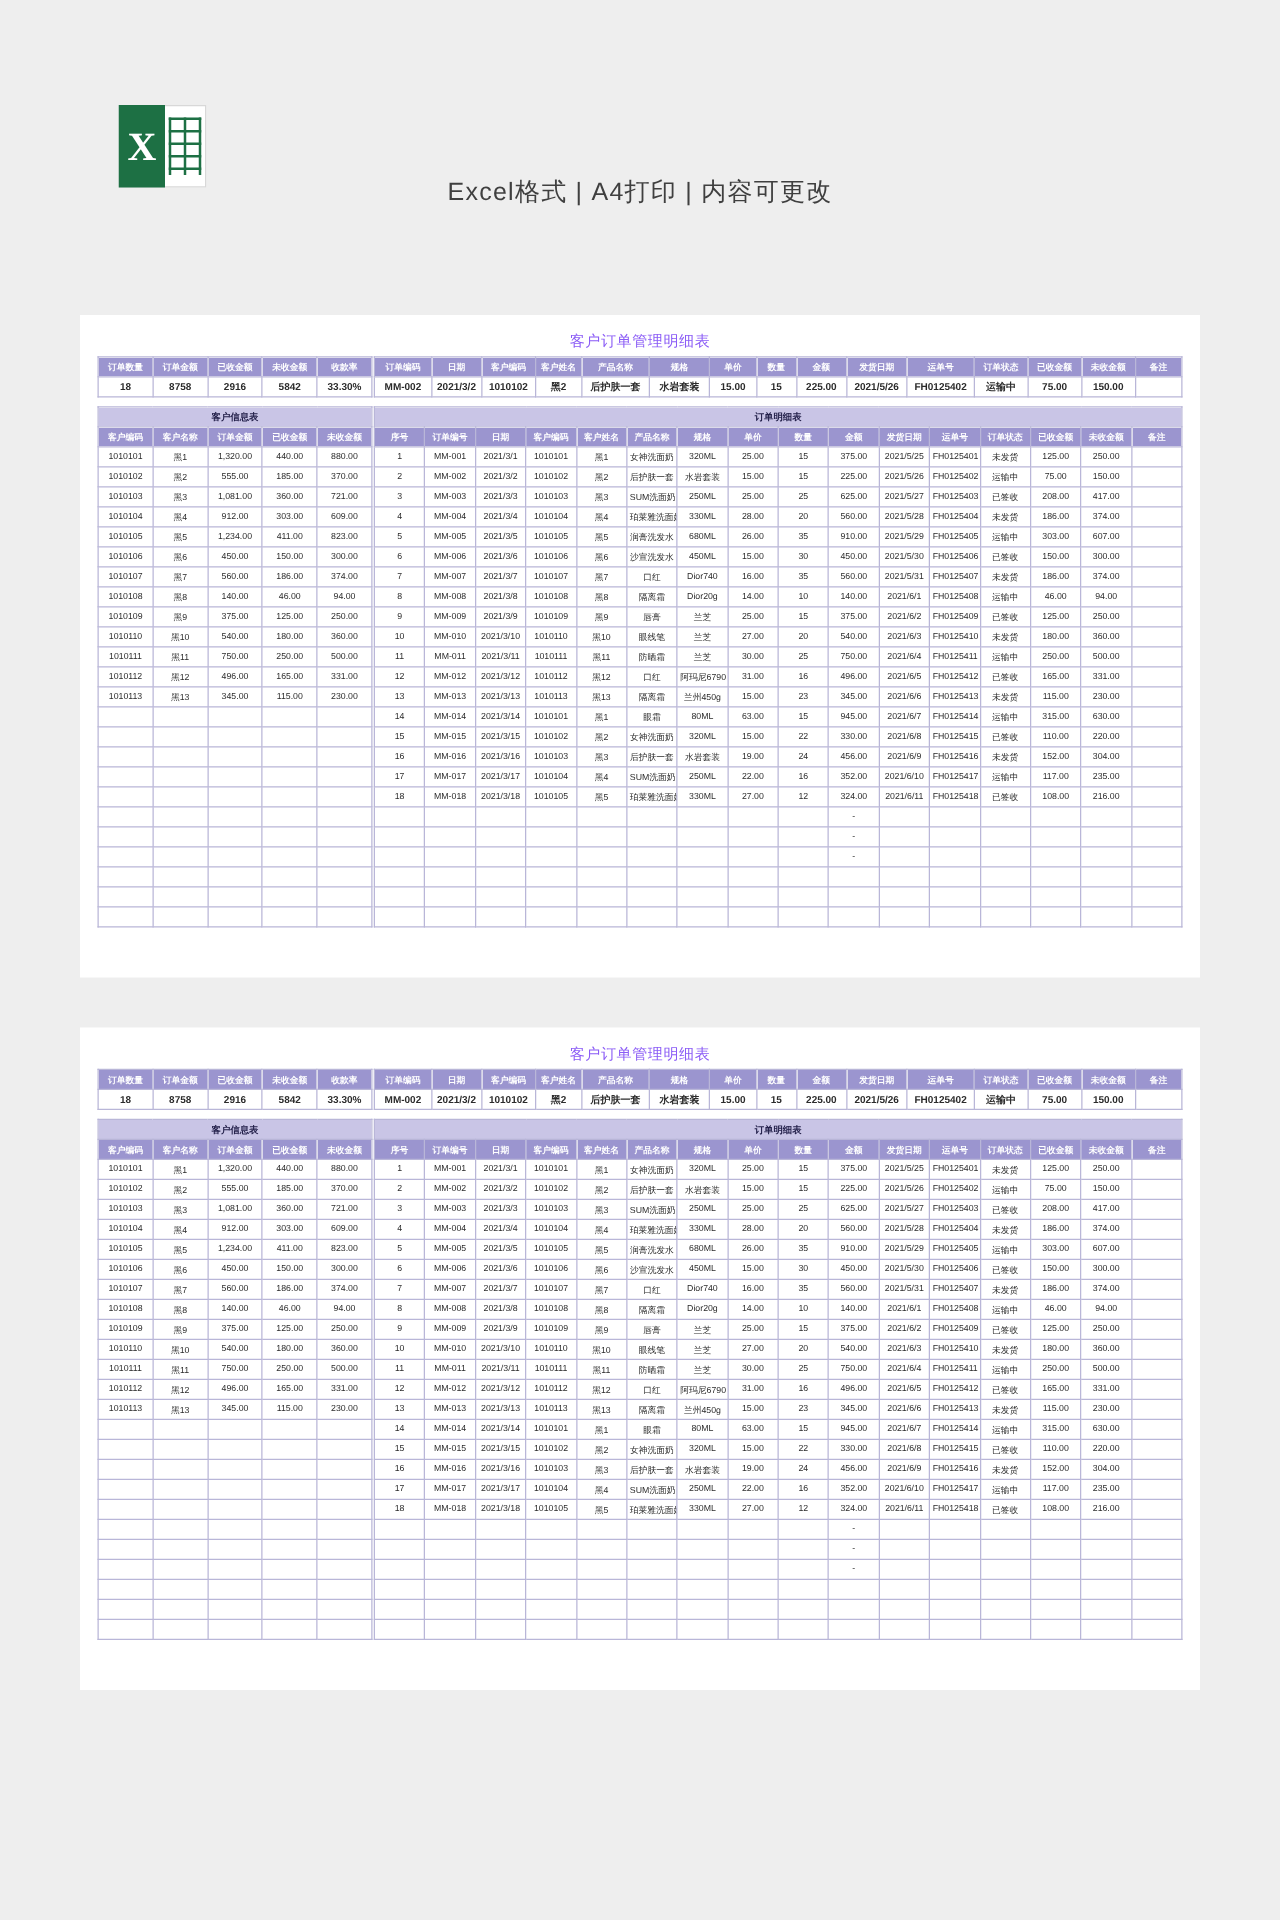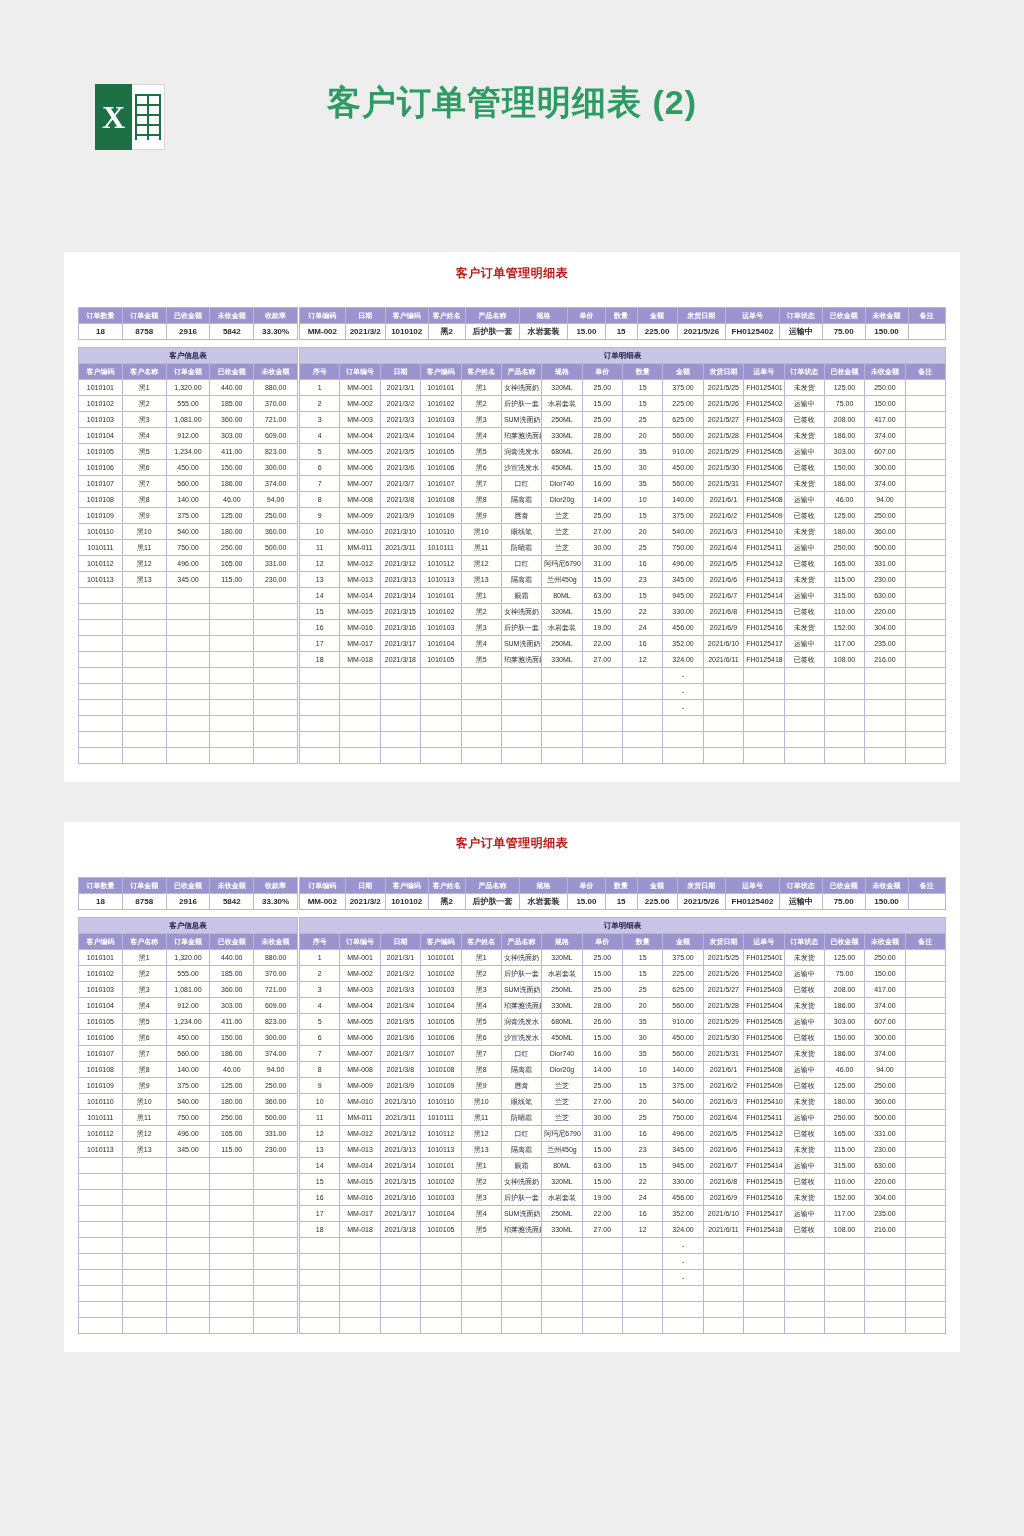--- a/index.html
+++ b/index.html
@@ -30,22 +30,22 @@
   }
 
   
   .sheet{
     position:absolute;left:64px;width:896px;background:#ffffff;
   }
   .sheet.s1{top:252px;height:530px;}
   .sheet.s2{top:822px;height:530px;}
 
   .sheet-title{
-    text-align:center;font-size:12px;font-weight:bold;color:#b91c1c;
-    padding-top:13px;padding-bottom:25px;letter-spacing:.5px;
+    text-align:center;font-size:12px;font-weight:normal;color:#8b5cf6;
+    padding-top:13px;padding-bottom:3px;letter-spacing:.5px;
   }
 
   .sheet-body{position:relative;padding:0 14px 10px 14px;display:flex;gap:1px;}
   .left-col{width:220px;flex:none;}
   .right-col{flex:1;}
 
   table{border-collapse:collapse;width:100%;table-layout:fixed;}
   td,th{
     border:1px solid #b9b6d8;
     font-size:7px;
@@ -81,21 +81,21 @@
         <div style="left:0;top:0;width:26px;height:2px;"></div>
         <div style="left:0;top:10px;width:26px;height:2px;"></div>
         <div style="left:0;top:20px;width:26px;height:2px;"></div>
         <div style="left:0;top:30px;width:26px;height:2px;"></div>
         <div style="left:0;top:40px;width:26px;height:2px;"></div>
         <div style="left:0;top:0;width:2px;height:46px;"></div>
         <div style="left:12px;top:0;width:2px;height:46px;"></div>
         <div style="left:24px;top:0;width:2px;height:46px;"></div>
       </div>
     </div>
-    <div class="title">客户订单管理明细表 (2)</div>
+    <div class="subtitle">Excel格式 | A4打印 | 内容可更改</div>
   </div>
 
   <div class="sheet s1">
     <div class="sheet-title">客户订单管理明细表</div>
     <div class="sheet-body">
       <div class="left-col">
         <table>
           <tbody class="tb-summary-head">
               <tr class="hdr">
                 <td>订单数量</td>

